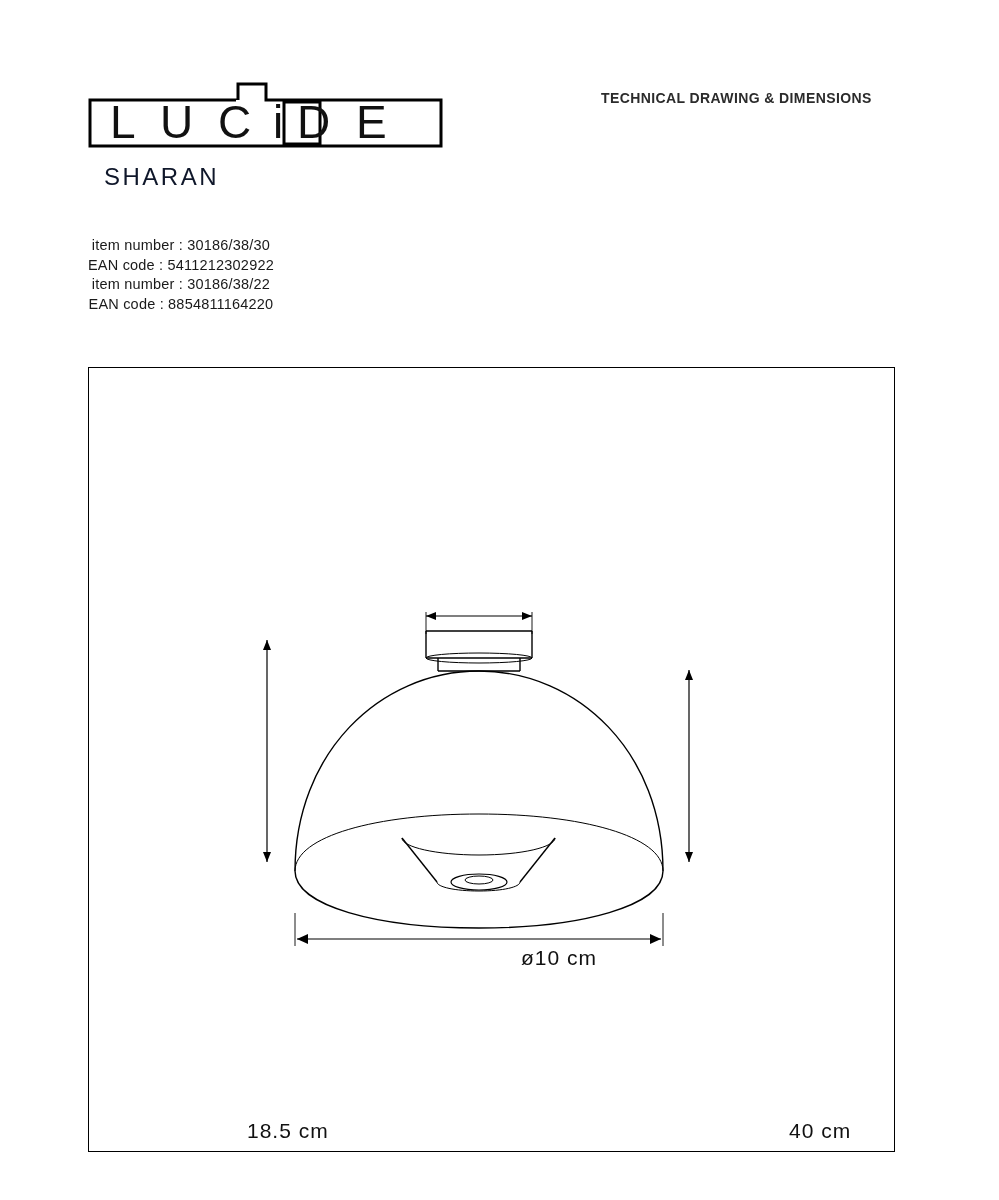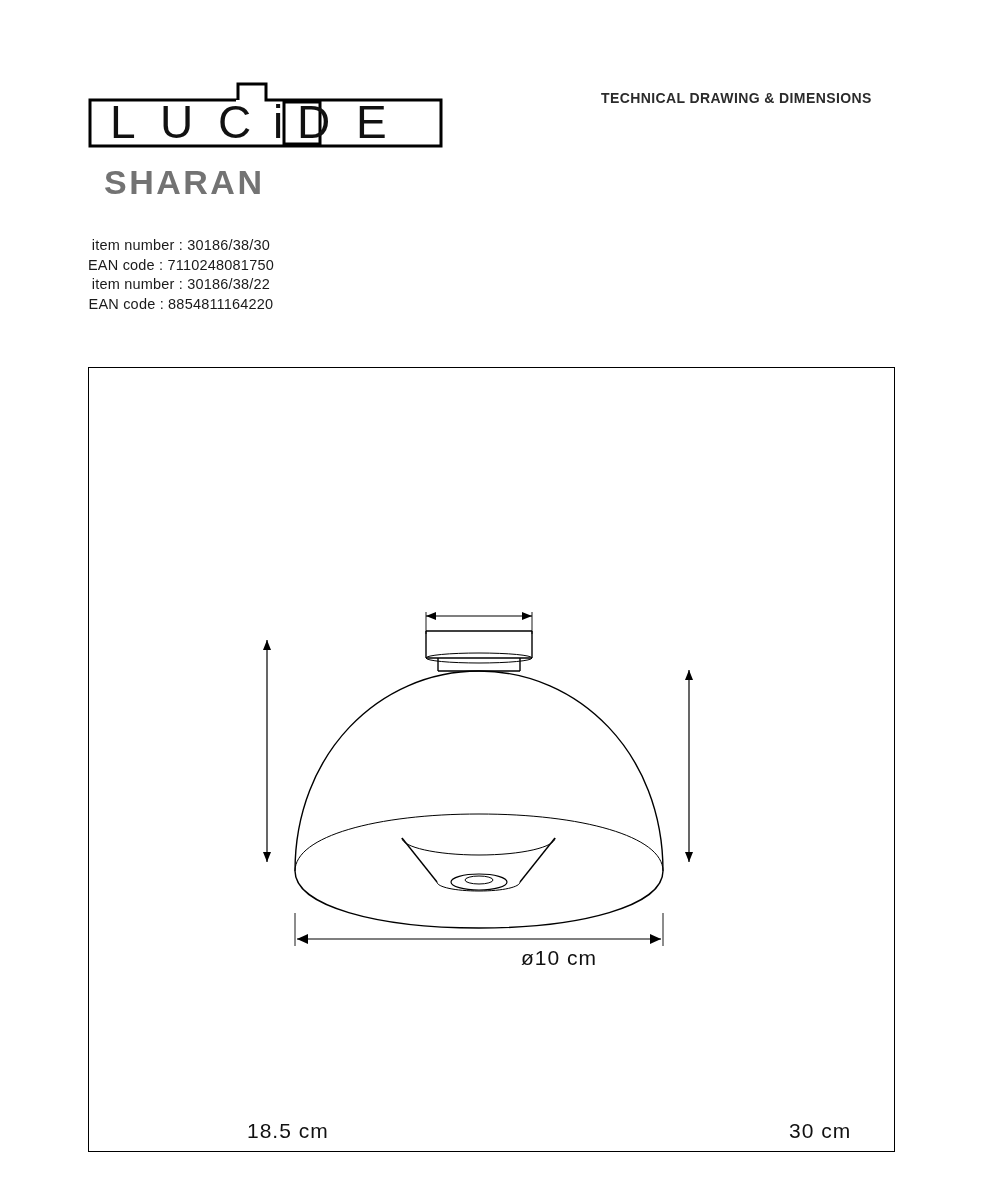--- a/index.html
+++ b/index.html
@@ -34,24 +34,24 @@
     letter-spacing: 0.4px;
     font-weight: 700;
     color: #2b2b2b;
     white-space: nowrap;
   }
 
   .product-name {
     position: absolute;
     left: 104px;
     top: 163px;
-    font-size: 34px;
+    font-size: 24px;
     letter-spacing: 2.5px;
-    font-weight: 700;
-    color: #737373;
+    font-weight: 400;
+    color: #0f172a;
   }
 
   .meta {
     position: absolute;
     left: 88px;
     top: 236px;
     font-size: 14.5px;
     line-height: 19.5px;
     color: #1a1a1a;
     letter-spacing: 0.2px;
@@ -107,21 +107,21 @@
     <rect x="148" y="18" width="28" height="4" fill="#fff"></rect>
   </svg>
 </div>
 
 <div class="tech-title">TECHNICAL DRAWING &amp; DIMENSIONS</div>
 
 <div class="product-name">SHARAN</div>
 
 <div class="meta">
   <div>item number : 30186/38/30</div>
-  <div>EAN code : 7110248081750</div>
+  <div>EAN code : 5411212302922</div>
   <div>item number : 30186/38/22</div>
   <div>EAN code : 8854811164220</div>
 </div>
 
 <div class="frame">
 
   <svg class="frame-svg" width="804" height="782" viewBox="0 0 804 782" xmlns="http://www.w3.org/2000/svg">
 
     <g fill="none" stroke="#000" stroke-width="1.4" stroke-linecap="butt">
 
@@ -172,15 +172,15 @@
       <path d="M208,571 L572,571" stroke-width="1.2"></path>
       <path d="M208,571 l11,-5 v10 z" fill="#000" stroke="none"></path>
       <path d="M572,571 l-11,-5 v10 z" fill="#000" stroke="none"></path>
       <path d="M206,545 L206,578" stroke-width="0.9"></path>
       <path d="M574,545 L574,578" stroke-width="0.9"></path>
     </g>
   </svg>
 
   <div class="dim-label dim-top">ø10 cm</div>
   <div class="dim-label dim-left">18.5 cm</div>
-  <div class="dim-label dim-right">30 cm</div>
+  <div class="dim-label dim-right">40 cm</div>
 
 </div>
 
 </body></html>

